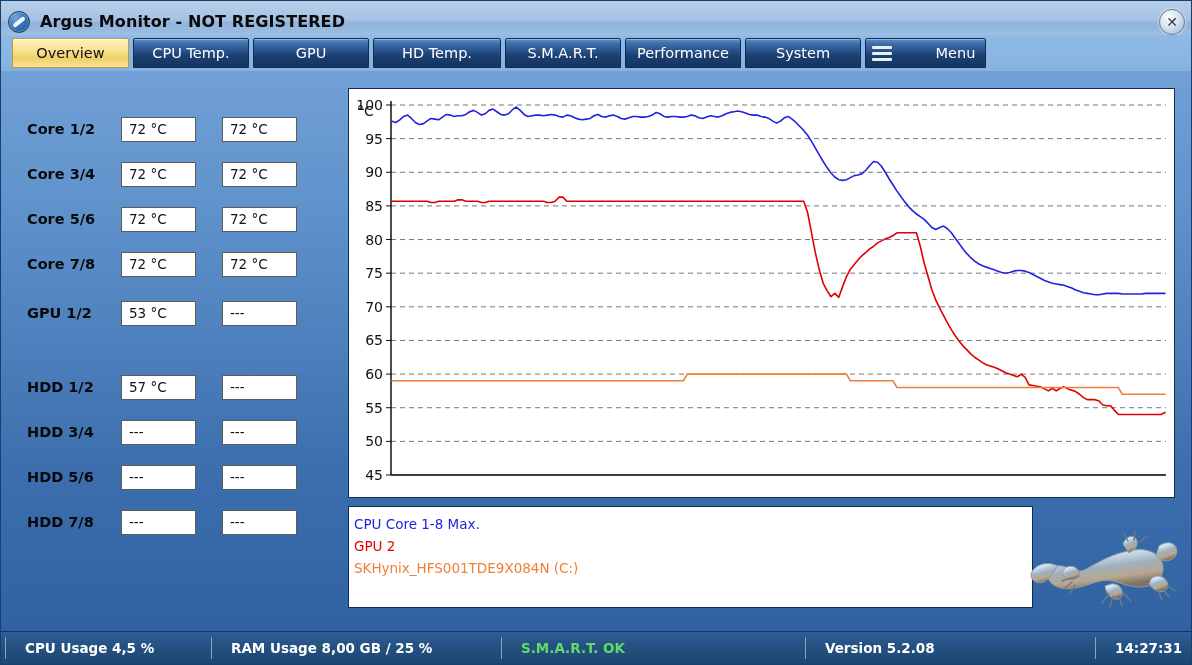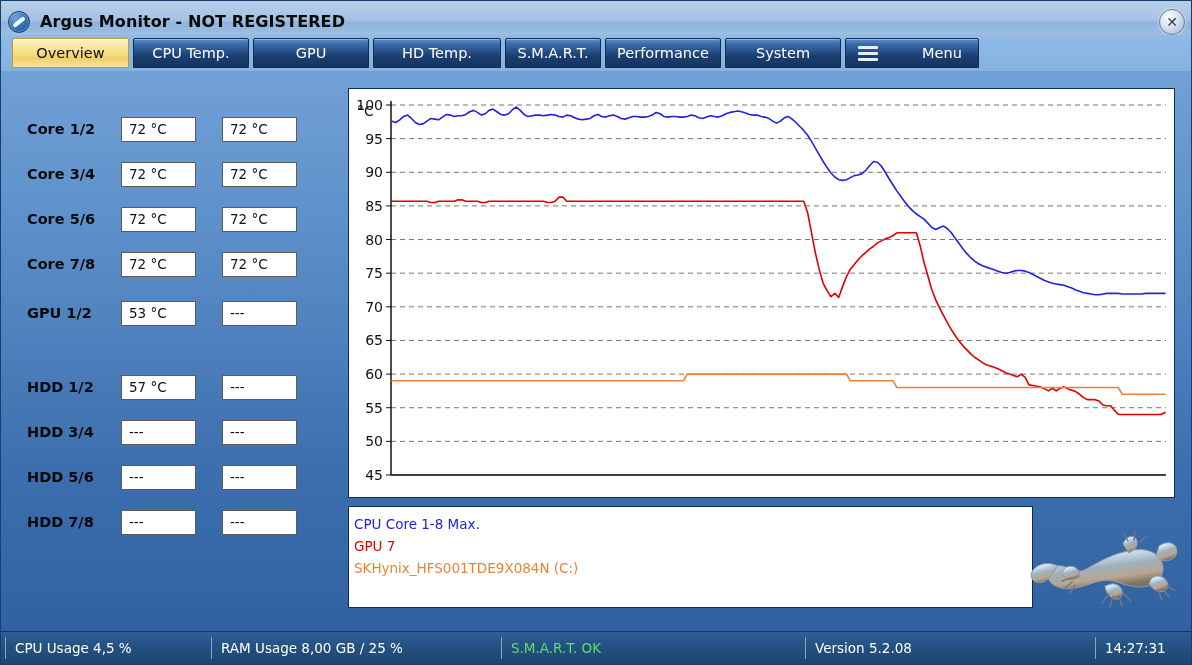--- a/index.html
+++ b/index.html
@@ -151,22 +151,23 @@
   .statusbar {
     position: absolute; left: 0; bottom: 0;
     width: 1192px; height: 33px;
     background: linear-gradient(to bottom, #2f5d99 0%, #24507f 50%, #1d456f 100%);
     border-top: 1px solid #14365c;
     display: flex; align-items: center;
     color: #ffffff; font-size: 13.5px;
   }
   .status-cell {
     height: 22px; display: flex; align-items: center;
-    padding-left: 9px;
+    padding-left: 19px;
     border-left: 1px solid #7fa6cf;
+    font-weight: bold;
   }
   .status-cell.first { border-left: 1px solid #7fa6cf; margin-left: 4px; }
   .smart-ok { color: #5dde67; }
   .status-time { justify-content: flex-start; }
 </style>
 </head>
 <body>
 
 <div class="app">
 
@@ -185,30 +186,30 @@
       </div>
       <div class="tab" style="width: 116px;">
         <span>CPU Temp.</span>
       </div>
       <div class="tab" style="width: 116px;">
         <span>GPU</span>
       </div>
       <div class="tab" style="width: 128px;">
         <span>HD Temp.</span>
       </div>
-      <div class="tab" style="width: 96px;">
+      <div class="tab" style="width: 116px;">
         <span>S.M.A.R.T.</span>
       </div>
       <div class="tab" style="width: 116px;">
         <span>Performance</span>
       </div>
       <div class="tab" style="width: 116px;">
         <span>System</span>
       </div>
-      <div class="tab menu-tab" style="width: 134px; gap: 28px;">
+      <div class="tab menu-tab" style="width: 121px; gap: 28px;">
         <span class="hamburger">
           <i></i>
           <i></i>
           <i></i>
         </span>
         <span>Menu</span>
       </div>
     </div>
 
   <div class="sensors" id="sensors">
@@ -300,21 +301,21 @@
         <line x1="42" y1="12" x2="42" y2="386" stroke="#000" stroke-width="1.4"></line>
         <line x1="42" y1="386" x2="817" y2="386" stroke="#000" stroke-width="1.4"></line>
         <polyline points="43.00,32.15 46.88,33.49 50.77,30.80 54.65,27.44 58.54,26.09 62.42,29.45 66.31,33.49 70.19,35.51 74.08,34.84 77.96,32.15 81.84,29.45 85.73,30.13 89.61,30.80 93.50,28.11 97.38,25.42 101.27,26.09 105.15,27.44 109.04,26.76 112.92,26.76 116.80,25.42 120.69,22.73 124.57,21.38 128.46,23.40 132.34,26.09 136.23,24.75 140.11,21.38 143.99,20.04 147.88,22.73 151.76,25.42 155.65,26.09 159.53,24.75 163.42,20.71 167.30,18.02 171.19,21.38 175.07,25.42 178.95,27.44 182.84,26.76 186.72,26.09 190.61,26.09 194.49,26.76 198.38,26.09 202.26,25.42 206.15,26.09 210.03,27.44 213.91,28.11 217.80,26.09 221.68,26.76 225.57,28.78 229.45,30.13 233.34,30.80 237.22,30.13 241.11,29.45 244.99,26.76 248.87,25.42 252.76,27.44 256.64,28.11 260.53,26.76 264.41,26.09 268.30,27.44 272.18,29.45 276.07,30.13 279.95,28.78 283.83,27.44 287.72,27.44 291.60,28.11 295.49,28.11 299.37,27.44 303.26,26.09 307.14,23.40 311.03,24.75 314.91,27.44 318.79,28.11 322.68,27.44 326.56,27.44 330.45,28.11 334.33,28.11 338.22,27.44 342.10,26.09 345.98,26.76 349.87,28.78 353.75,29.45 357.64,28.11 361.52,26.76 365.41,27.44 369.29,28.11 373.18,26.76 377.06,24.75 380.94,23.40 384.83,22.73 388.71,22.05 392.60,22.73 396.48,24.07 400.37,25.42 404.25,26.09 408.14,26.09 412.02,27.44 415.90,28.11 419.79,29.45 423.67,32.15 427.56,34.16 431.44,32.15 435.33,28.78 439.21,27.44 443.10,30.13 446.98,33.49 450.86,37.53 454.75,41.56 458.63,46.27 462.52,52.33 466.40,59.05 470.29,65.78 474.17,72.51 478.06,78.56 481.94,83.95 485.82,87.98 489.71,90.67 493.59,91.35 497.48,90.67 501.36,88.65 505.25,86.64 509.13,85.96 513.02,84.62 516.90,81.25 520.78,76.55 524.67,72.51 528.55,73.18 532.44,77.22 536.32,83.27 540.21,90.00 544.09,96.05 547.97,102.11 551.86,107.49 555.74,112.87 559.63,117.58 563.51,121.62 567.40,124.98 571.28,127.67 575.17,130.36 579.05,134.40 582.93,138.44 586.82,140.45 590.70,138.44 594.59,137.09 598.47,139.78 602.36,143.82 606.24,149.20 610.13,154.58 614.01,159.96 617.89,164.67 621.78,168.71 625.66,172.07 629.55,174.76 633.43,176.78 637.32,178.13 641.20,179.47 645.09,180.82 648.97,182.16 652.85,183.51 656.74,184.18 660.62,183.51 664.51,182.16 668.39,181.49 672.28,181.49 676.16,182.16 680.05,183.51 683.93,185.53 687.81,187.55 691.70,189.56 695.58,191.58 699.47,192.93 703.35,194.27 707.24,194.95 711.12,195.62 715.01,196.29 718.89,197.64 722.77,198.98 726.66,201.00 730.54,202.35 734.43,203.69 738.31,204.36 742.20,205.04 746.08,205.71 749.96,205.71 753.85,205.04 757.73,204.36 761.62,204.36 765.50,204.36 769.39,204.36 773.27,205.04 777.16,205.04 781.04,205.04 784.92,205.04 788.81,205.04 792.69,205.04 796.58,204.36 800.46,204.36 804.35,204.36 808.23,204.36 812.12,204.36 816.00,204.36" fill="none" stroke="#2222dd" stroke-width="1.6" stroke-linejoin="round" stroke-linecap="round"></polyline>
         <polyline points="43.00,112.20 46.88,112.20 50.77,112.20 54.65,112.20 58.54,112.20 62.42,112.20 66.31,112.20 70.19,112.20 74.08,112.20 77.96,112.20 81.84,113.55 85.73,113.55 89.61,112.20 93.50,112.20 97.38,112.20 101.27,112.20 105.15,112.20 109.04,110.85 112.92,110.85 116.80,112.20 120.69,112.20 124.57,112.20 128.46,112.20 132.34,113.55 136.23,113.55 140.11,112.20 143.99,112.20 147.88,112.20 151.76,112.20 155.65,112.20 159.53,112.20 163.42,112.20 167.30,112.20 171.19,112.20 175.07,112.20 178.95,112.20 182.84,112.20 186.72,112.20 190.61,112.20 194.49,112.20 198.38,113.55 202.26,113.55 206.15,112.20 210.03,108.16 213.91,108.16 217.80,112.20 221.68,112.20 225.57,112.20 229.45,112.20 233.34,112.20 237.22,112.20 241.11,112.20 244.99,112.20 248.87,112.20 252.76,112.20 256.64,112.20 260.53,112.20 264.41,112.20 268.30,112.20 272.18,112.20 276.07,112.20 279.95,112.20 283.83,112.20 287.72,112.20 291.60,112.20 295.49,112.20 299.37,112.20 303.26,112.20 307.14,112.20 311.03,112.20 314.91,112.20 318.79,112.20 322.68,112.20 326.56,112.20 330.45,112.20 334.33,112.20 338.22,112.20 342.10,112.20 345.98,112.20 349.87,112.20 353.75,112.20 357.64,112.20 361.52,112.20 365.41,112.20 369.29,112.20 373.18,112.20 377.06,112.20 380.94,112.20 384.83,112.20 388.71,112.20 392.60,112.20 396.48,112.20 400.37,112.20 404.25,112.20 408.14,112.20 412.02,112.20 415.90,112.20 419.79,112.20 423.67,112.20 427.56,112.20 431.44,112.20 435.33,112.20 439.21,112.20 443.10,112.20 446.98,112.20 450.86,112.20 454.75,112.20 458.63,123.64 462.52,143.82 466.40,164.00 470.29,180.82 474.17,194.27 478.06,201.67 481.94,207.73 485.82,204.36 489.71,208.40 493.59,197.64 497.48,187.55 501.36,180.15 505.25,175.44 509.13,170.73 513.02,166.69 516.90,163.33 520.78,159.96 524.67,157.27 528.55,153.91 532.44,151.89 536.32,149.87 540.21,148.53 544.09,146.51 547.97,143.82 551.86,143.82 555.74,143.82 559.63,143.82 563.51,143.82 567.40,143.82 571.28,157.27 575.17,174.09 579.05,187.55 582.93,201.00 586.82,211.09 590.70,219.16 594.59,226.56 598.47,233.96 602.36,240.69 606.24,246.75 610.13,252.13 614.01,256.84 617.89,260.87 621.78,264.91 625.66,268.27 629.55,270.96 633.43,273.65 637.32,275.67 641.20,277.02 645.09,278.36 648.97,279.71 652.85,281.73 656.74,283.75 660.62,285.09 664.51,286.44 668.39,287.78 672.28,285.09 676.16,288.45 680.05,295.85 683.93,296.53 687.81,297.20 691.70,297.87 695.58,299.89 699.47,301.91 703.35,299.22 707.24,301.91 711.12,299.22 715.01,297.87 718.89,299.89 722.77,301.24 726.66,302.58 730.54,305.27 734.43,308.64 738.31,310.65 742.20,310.65 746.08,310.65 749.96,312.00 753.85,316.04 757.73,316.71 761.62,316.71 765.50,321.42 769.39,325.45 773.27,325.45 777.16,325.45 781.04,325.45 784.92,325.45 788.81,325.45 792.69,325.45 796.58,325.45 800.46,325.45 804.35,325.45 808.23,325.45 812.12,325.45 816.00,323.44" fill="none" stroke="#e00000" stroke-width="1.6" stroke-linejoin="round" stroke-linecap="round"></polyline>
         <polyline points="43.00,291.82 46.88,291.82 50.77,291.82 54.65,291.82 58.54,291.82 62.42,291.82 66.31,291.82 70.19,291.82 74.08,291.82 77.96,291.82 81.84,291.82 85.73,291.82 89.61,291.82 93.50,291.82 97.38,291.82 101.27,291.82 105.15,291.82 109.04,291.82 112.92,291.82 116.80,291.82 120.69,291.82 124.57,291.82 128.46,291.82 132.34,291.82 136.23,291.82 140.11,291.82 143.99,291.82 147.88,291.82 151.76,291.82 155.65,291.82 159.53,291.82 163.42,291.82 167.30,291.82 171.19,291.82 175.07,291.82 178.95,291.82 182.84,291.82 186.72,291.82 190.61,291.82 194.49,291.82 198.38,291.82 202.26,291.82 206.15,291.82 210.03,291.82 213.91,291.82 217.80,291.82 221.68,291.82 225.57,291.82 229.45,291.82 233.34,291.82 237.22,291.82 241.11,291.82 244.99,291.82 248.87,291.82 252.76,291.82 256.64,291.82 260.53,291.82 264.41,291.82 268.30,291.82 272.18,291.82 276.07,291.82 279.95,291.82 283.83,291.82 287.72,291.82 291.60,291.82 295.49,291.82 299.37,291.82 303.26,291.82 307.14,291.82 311.03,291.82 314.91,291.82 318.79,291.82 322.68,291.82 326.56,291.82 330.45,291.82 334.33,291.82 338.22,285.09 342.10,285.09 345.98,285.09 349.87,285.09 353.75,285.09 357.64,285.09 361.52,285.09 365.41,285.09 369.29,285.09 373.18,285.09 377.06,285.09 380.94,285.09 384.83,285.09 388.71,285.09 392.60,285.09 396.48,285.09 400.37,285.09 404.25,285.09 408.14,285.09 412.02,285.09 415.90,285.09 419.79,285.09 423.67,285.09 427.56,285.09 431.44,285.09 435.33,285.09 439.21,285.09 443.10,285.09 446.98,285.09 450.86,285.09 454.75,285.09 458.63,285.09 462.52,285.09 466.40,285.09 470.29,285.09 474.17,285.09 478.06,285.09 481.94,285.09 485.82,285.09 489.71,285.09 493.59,285.09 497.48,285.09 501.36,291.82 505.25,291.82 509.13,291.82 513.02,291.82 516.90,291.82 520.78,291.82 524.67,291.82 528.55,291.82 532.44,291.82 536.32,291.82 540.21,291.82 544.09,291.82 547.97,298.55 551.86,298.55 555.74,298.55 559.63,298.55 563.51,298.55 567.40,298.55 571.28,298.55 575.17,298.55 579.05,298.55 582.93,298.55 586.82,298.55 590.70,298.55 594.59,298.55 598.47,298.55 602.36,298.55 606.24,298.55 610.13,298.55 614.01,298.55 617.89,298.55 621.78,298.55 625.66,298.55 629.55,298.55 633.43,298.55 637.32,298.55 641.20,298.55 645.09,298.55 648.97,298.55 652.85,298.55 656.74,298.55 660.62,298.55 664.51,298.55 668.39,298.55 672.28,298.55 676.16,298.55 680.05,298.55 683.93,298.55 687.81,298.55 691.70,298.55 695.58,298.55 699.47,298.55 703.35,298.55 707.24,298.55 711.12,298.55 715.01,298.55 718.89,298.55 722.77,298.55 726.66,298.55 730.54,298.55 734.43,298.55 738.31,298.55 742.20,298.55 746.08,298.55 749.96,298.55 753.85,298.55 757.73,298.55 761.62,298.55 765.50,298.55 769.39,298.55 773.27,305.27 777.16,305.27 781.04,305.27 784.92,305.27 788.81,305.27 792.69,305.27 796.58,305.27 800.46,305.27 804.35,305.27 808.23,305.27 812.12,305.27 816.00,305.27" fill="none" stroke="#ef8034" stroke-width="1.6" stroke-linejoin="round" stroke-linecap="round"></polyline>
       </svg>
   </div>
 
   <div class="legend" id="legend">
       <div class="legend-item" style="color: rgb(34, 34, 221);">CPU Core 1-8 Max.</div>
-      <div class="legend-item" style="color: rgb(224, 0, 0);">GPU 7</div>
+      <div class="legend-item" style="color: rgb(224, 0, 0);">GPU 2</div>
       <div class="legend-item" style="color: rgb(239, 128, 52);">SKHynix_HFS001TDE9X084N (C:)</div>
     </div>
 
   <div class="gecko">
     <svg width="150" height="92" viewBox="0 0 150 92">
       <defs>
         <linearGradient id="gk" x1="0" y1="0" x2="0.4" y2="1">
           <stop offset="0%" stop-color="#ffffff"></stop>
           <stop offset="28%" stop-color="#cfe2f2"></stop>
           <stop offset="55%" stop-color="#9fb0bd"></stop>

